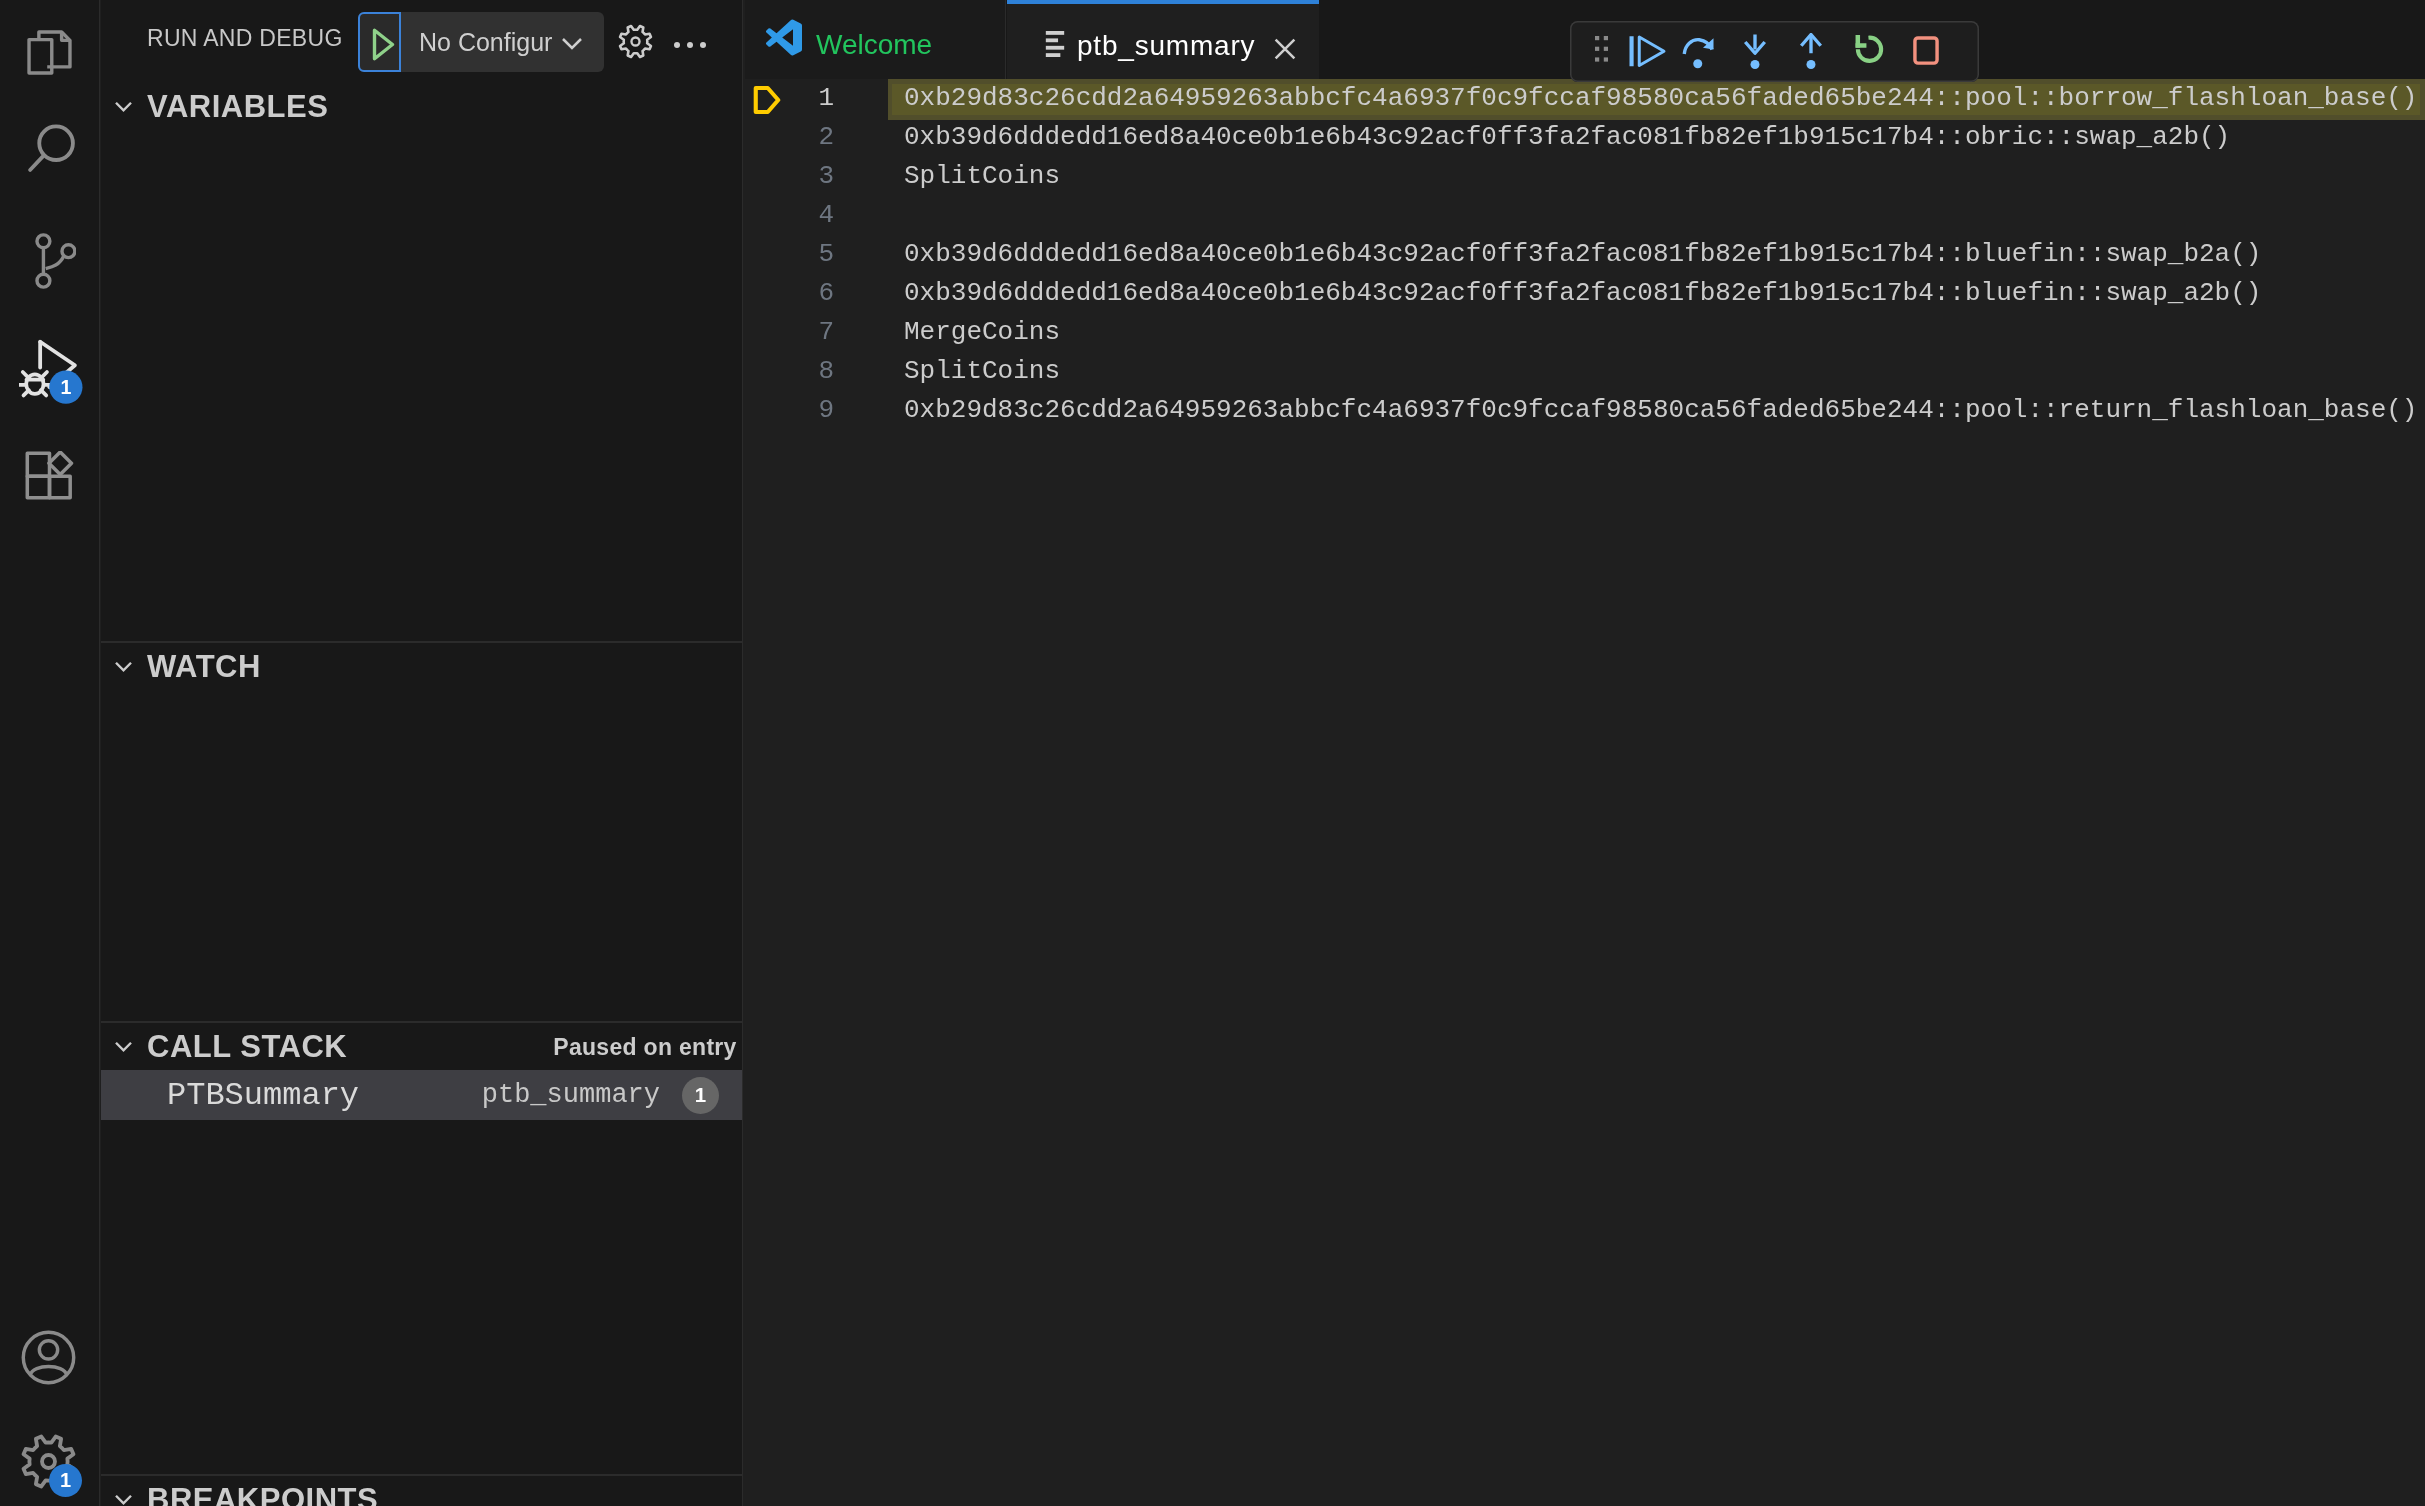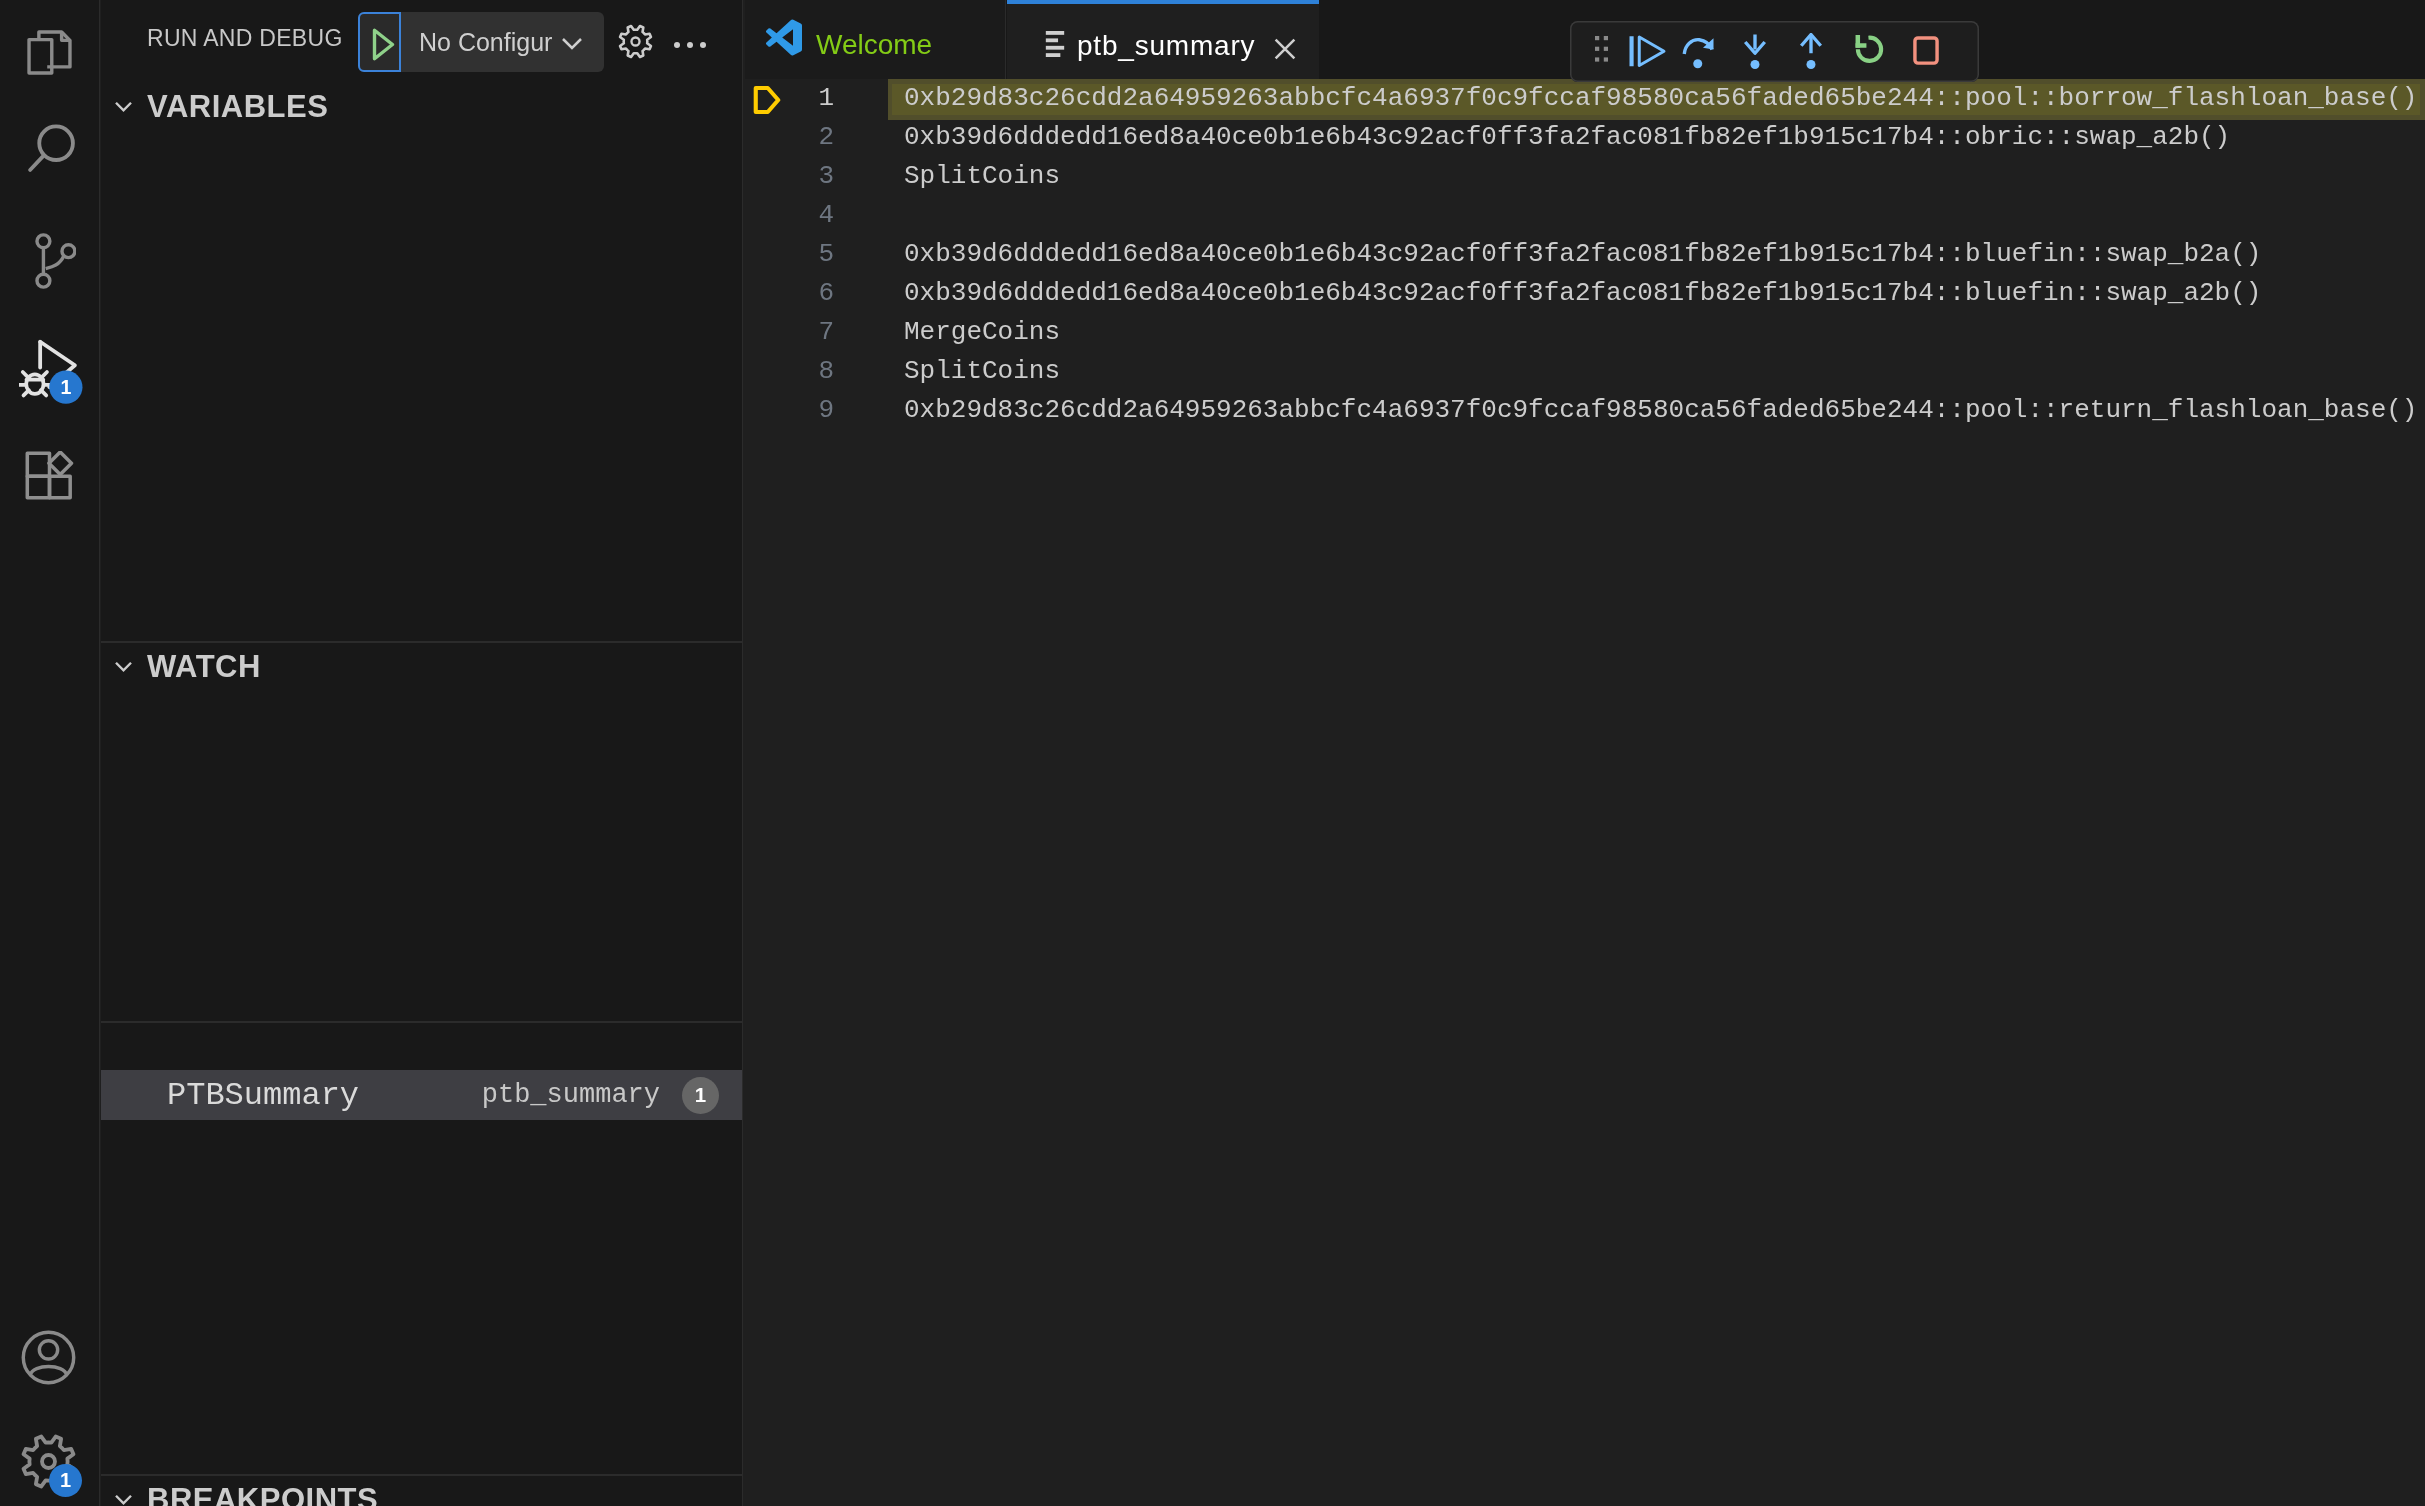--- a/index.html
+++ b/index.html
@@ -142,20 +142,27 @@
     <span class="lbl">VARIABLES</span>
   </div>
   <div class="pane-divider" style="top:641px;"></div>
   <div class="sect-head" id="h-watch" style="top:642px;text-align:right;">
     <svg class="chev" width="21" height="21" viewBox="0 0 28 28">
         <path d="M4 9 L14 19 L24 9" fill="none" stroke="#cccccc" stroke-width="3.2"></path>
       </svg>
     <span class="lbl">WATCH</span>
   </div>
   <div class="pane-divider" style="top:1021px;"></div>
+  <div class="sect-head" id="h-stack" style="top:1022px;">
+    <svg class="chev" width="21" height="21" viewBox="0 0 28 28">
+        <path d="M4 9 L14 19 L24 9" fill="none" stroke="#cccccc" stroke-width="3.2"></path>
+      </svg>
+    <span class="lbl">CALL STACK</span>
+    <span style="position:absolute;right:5.3px;top:50%;transform:translateY(-50%);font-size:23px;font-weight:700;letter-spacing:0.3px;color:#cccccc;">Paused on entry</span>
+  </div>
   <div class="pane-divider" style="top:1474px;"></div>
   <div class="sect-head" id="h-bp" style="top:1475px;">
     <svg class="chev" width="21" height="21" viewBox="0 0 28 28">
         <path d="M4 9 L14 19 L24 9" fill="none" stroke="#cccccc" stroke-width="3.2"></path>
       </svg>
     <span class="lbl">BREAKPOINTS</span>
   </div>
 
   <div class="abs" id="csrow" style="left:0;top:1070px;width:641px;height:50px;background:#3e3e43;">
     <span style="position:absolute;left:66px;top:50%;transform:translateY(-50%);font-family:'Liberation Mono',monospace;font-size:32px;color:#dadada;">PTBSummary</span>
@@ -164,21 +171,21 @@
       <span style="font-size:20.5px;font-weight:700;color:#ffffff;">1</span>
     </div>
   </div>
 </div>
 <div class="abs" id="editor">
   <div id="tabstrip">
     <div class="tab" id="tab-welcome">
       <svg style="position:absolute;left:20.5px;top:19px;" width="36" height="37" viewBox="0 0 100 100">
         <path fill="#2f9ae8" d="M96.461 10.796 75.857.876a6.23 6.23 0 0 0-7.107 1.207l-39.46 35.994-17.188-13.045a4.165 4.165 0 0 0-5.318.236L1.276 30.28a4.17 4.17 0 0 0-.006 6.157L16.175 50 1.27 63.563a4.17 4.17 0 0 0 .006 6.157l5.508 5.013a4.165 4.165 0 0 0 5.318.236l17.188-13.045 39.46 35.994a6.23 6.23 0 0 0 7.107 1.207l20.604-9.92A6.25 6.25 0 0 0 100 83.573V16.43a6.25 6.25 0 0 0-3.539-5.634ZM75.004 72.696 45.07 50l29.934-22.696Z"></path>
       </svg>
-      <span class="tlabel" style="left:71px;top:45px;color:#84cc16;">Welcome</span>
+      <span class="tlabel" style="left:71px;top:45px;color:#22c55e;">Welcome</span>
     </div>
     <div class="tab" id="tab-active">
       <svg style="position:absolute;left:38px;top:27px;" width="20" height="26" viewBox="0 0 26 34">
         <g fill="#cfcfcf">
             <rect x="1" y="0" width="24" height="5"></rect>
             <rect x="1" y="9.7" width="16" height="5"></rect>
             <rect x="1" y="19.4" width="24" height="5"></rect>
             <rect x="1" y="29" width="19" height="5"></rect>
           </g>
       </svg>

